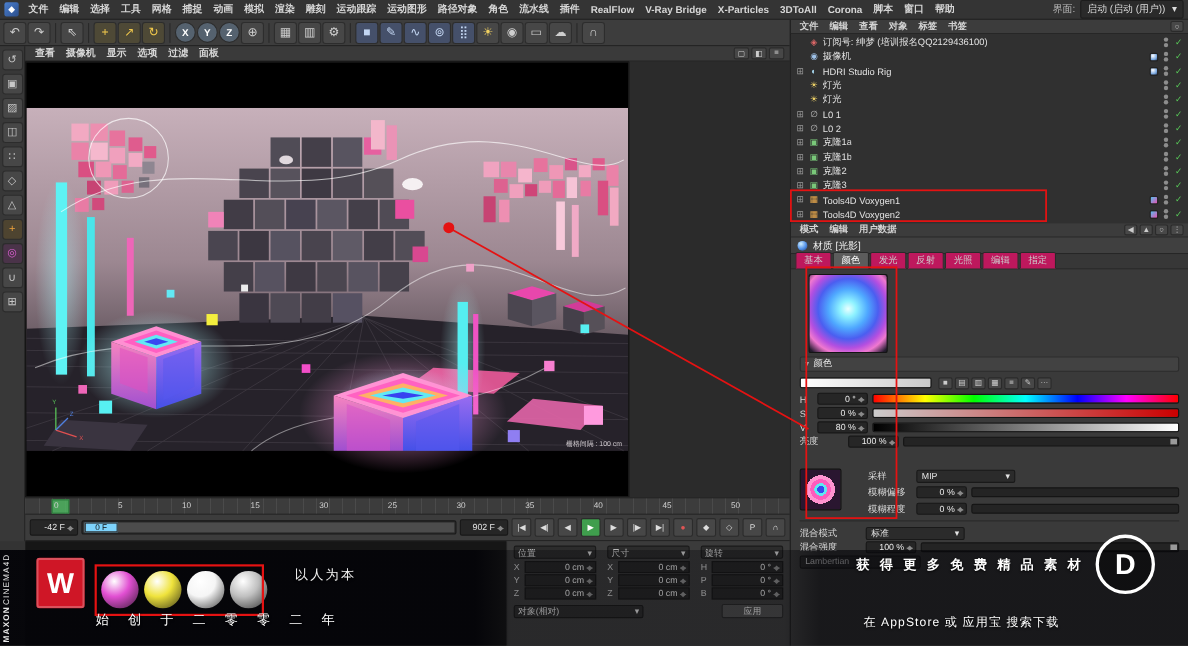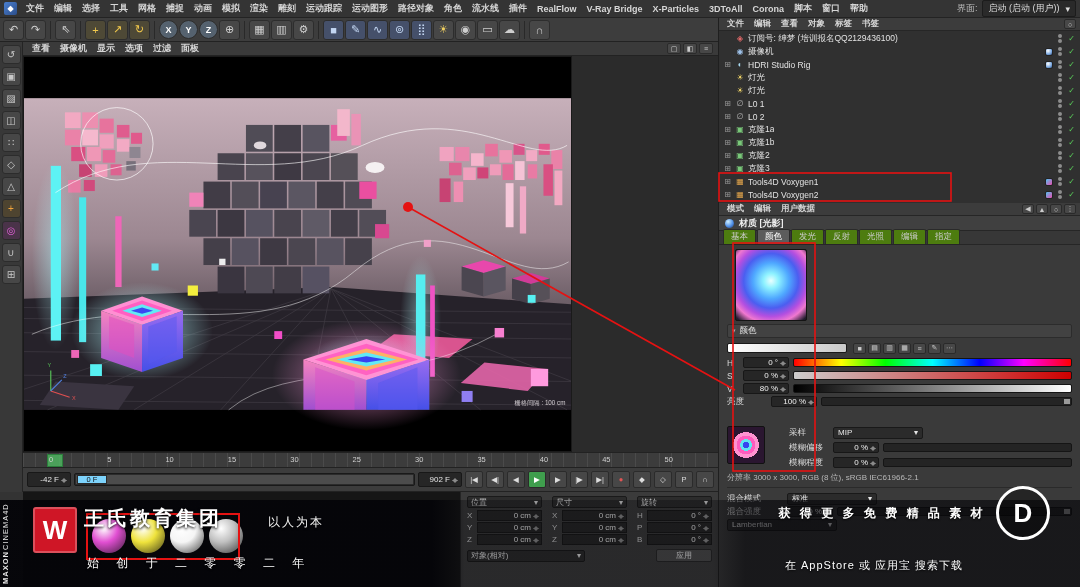--- a/index.html
+++ b/index.html
@@ -74,23 +74,23 @@
 .orow .sp{flex:1}
 .dots{display:flex;flex-direction:column;gap:1px;width:8px;align-items:center}
 .dots i{width:4px;height:4px;border-radius:50%;background:#8d8d8d}
 .chk{color:#5ad05a;font-size:8px;width:9px;text-align:center}
 .tag{width:8px;height:8px;border-radius:2px;border:1px solid #222}
 .tag-tex{background:linear-gradient(135deg,#52c2f0,#e84fb0)}
 .tag-orb{background:radial-gradient(circle at 35% 30%,#fff,#7aa8e0 60%,#23365a)}
 
 #attrtitle{height:15px;background:#404040;border-bottom:1px solid #262626;display:flex;align-items:center;padding:0 6px;gap:5px;flex:0 0 auto}
 .matdot{width:9px;height:9px;border-radius:50%;background:radial-gradient(circle at 35% 30%,#cfefff,#4f8fe8 55%,#26355e)}
-#attrtitle b{font-size:9px;color:#eee;font-weight:bold}
+#attrtitle b{font-size:9px;color:#eee;font-weight:normal}
 #tabs{height:14px;background:#373737;border-bottom:1px solid #262626;display:flex;align-items:flex-end;padding:0 4px;gap:1px;flex:0 0 auto}
-.tab{padding:1px 7px;background:#4d7c0f;border:1px solid #2a2a2a;border-bottom:none;border-radius:2px 2px 0 0;font-size:8.5px;color:#ccc;cursor:pointer}
+.tab{padding:1px 7px;background:#be185d;border:1px solid #2a2a2a;border-bottom:none;border-radius:2px 2px 0 0;font-size:8.5px;color:#ccc;cursor:pointer}
 .tab.active{background:#5c5c5c;color:#fff}
 #attrbody{flex:1;background:#3a3a3a;padding:4px 8px 0 8px;overflow:hidden;position:relative}
 .preview{width:72px;height:72px;margin-left:8px;background:#16161a;border:1px solid #141414;border-radius:2px}
 .preview i{display:block;width:100%;height:100%;border-radius:2px;background:radial-gradient(circle at 50% 44%,#eaffff 0%,#8ef2ff 14%,#4fa8ff 34%,#4b5ef0 52%,#b44fe0 68%,#f078d0 80%,#241c2e 96%)}
 .sect-h{display:flex;align-items:center;gap:4px;height:14px;margin-top:3px;background:#424242;border:1px solid #2c2c2c;border-radius:2px;padding:0 4px;font-size:8.5px;color:#e5e5e5}
 .tri{font-size:7px;color:#aaa}
 .swrow{display:flex;align-items:center;gap:2px;height:16px;margin-top:2px}
 .swbar{width:120px;height:10px;background:linear-gradient(90deg,#ffffff,#c9c9c9);border:1px solid #191919;border-radius:2px;margin-right:4px}
 .swb{width:13px;height:11px;background:#474747;border:1px solid #2a2a2a;font-size:7px;color:#ccc;display:flex;align-items:center;justify-content:center;border-radius:2px;cursor:pointer}
 .prow{display:flex;align-items:center;gap:4px;height:13px}
@@ -836,21 +836,20 @@
         <div class="prow">
           <span class="plbl">模糊程度</span>
           <span class="pfield">
               <span>0 %</span>
               <i class="spin"></i>
             </span>
           <span class="slider"></span>
         </div>
       </div>
     </div>
-    <div class="info">分辨率 3000 x 3000, RGB (8 位), sRGB IEC61966-2.1</div>
     <div class="hr"></div>
     <div class="prow">
       <span class="plbl" style="width:56px">混合模式</span>
       <span class="sel" style="width:90px">
           <span>标准</span>
           <span>▾</span>
         </span>
     </div>
     <div class="prow">
       <span class="plbl" style="width:56px">混合强度</span>
@@ -877,21 +876,20 @@
       <span>CINEMA4D</span>
     </div>
   <div class="wlogo">W</div>
   <div class="spheres">
     <span class="sphere" style="--c: #e14fd2;"></span>
     <span class="sphere" style="--c: #efe33c;"></span>
     <span class="sphere" style="--c: #f5f5f5;"></span>
     <span class="sphere" style="--c: #c0c0c0;"></span>
   </div>
   <div class="sphere-box"></div>
-  <div class="company">王氏教育集团</div>
   <div class="slogan">以人为本</div>
   <div class="since">始 创 于 二 零 零 二 年</div>
   <div class="promo1">获 得 更 多 免 费 精 品 素 材</div>
   <div class="promo2">在 AppStore 或 应用宝 搜索下载</div>
   <div class="dlogo">D</div>
 </div>
 
 <svg id="overlay">
   <line x1="408" y1="207" x2="735" y2="390" stroke="#e51212" stroke-width="1.6"></line>
   <circle cx="408" cy="207" r="5" fill="#e51212"></circle>

